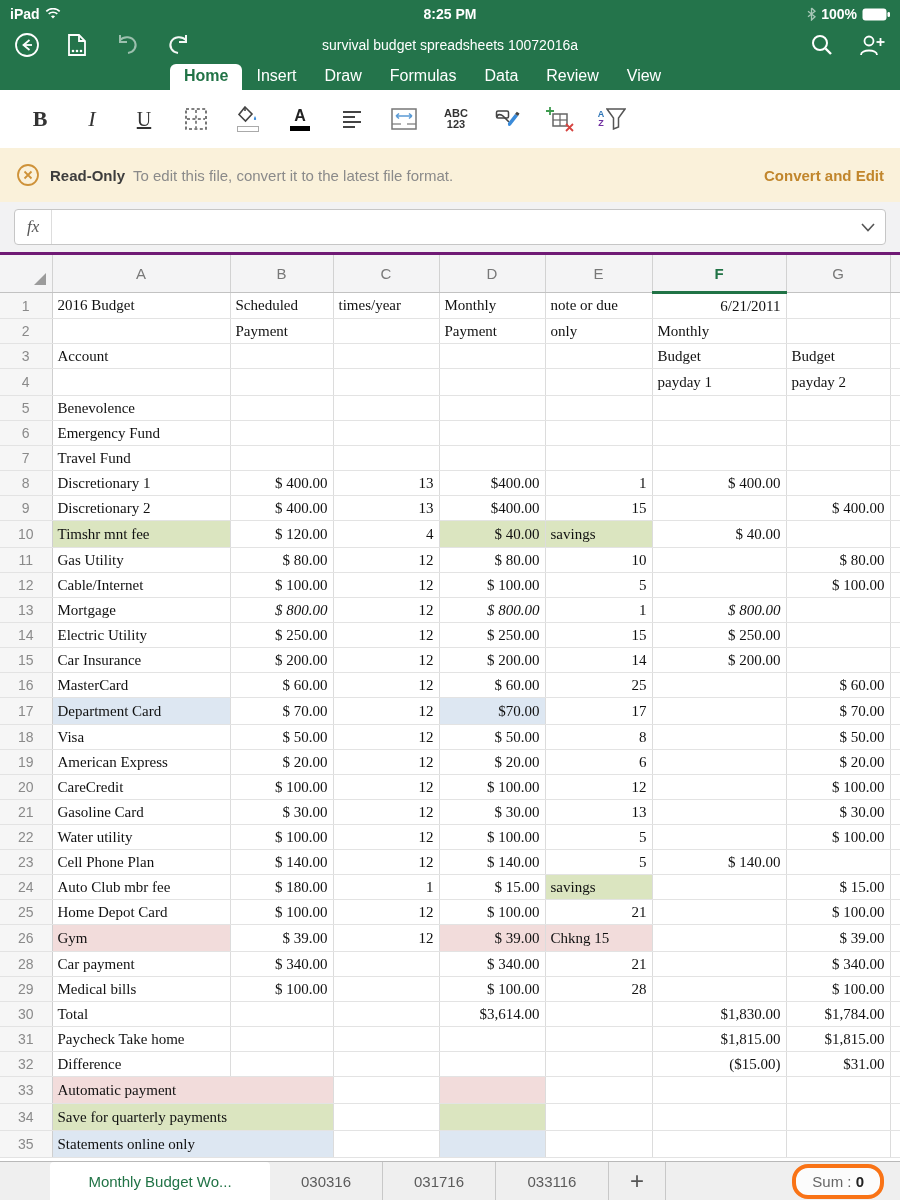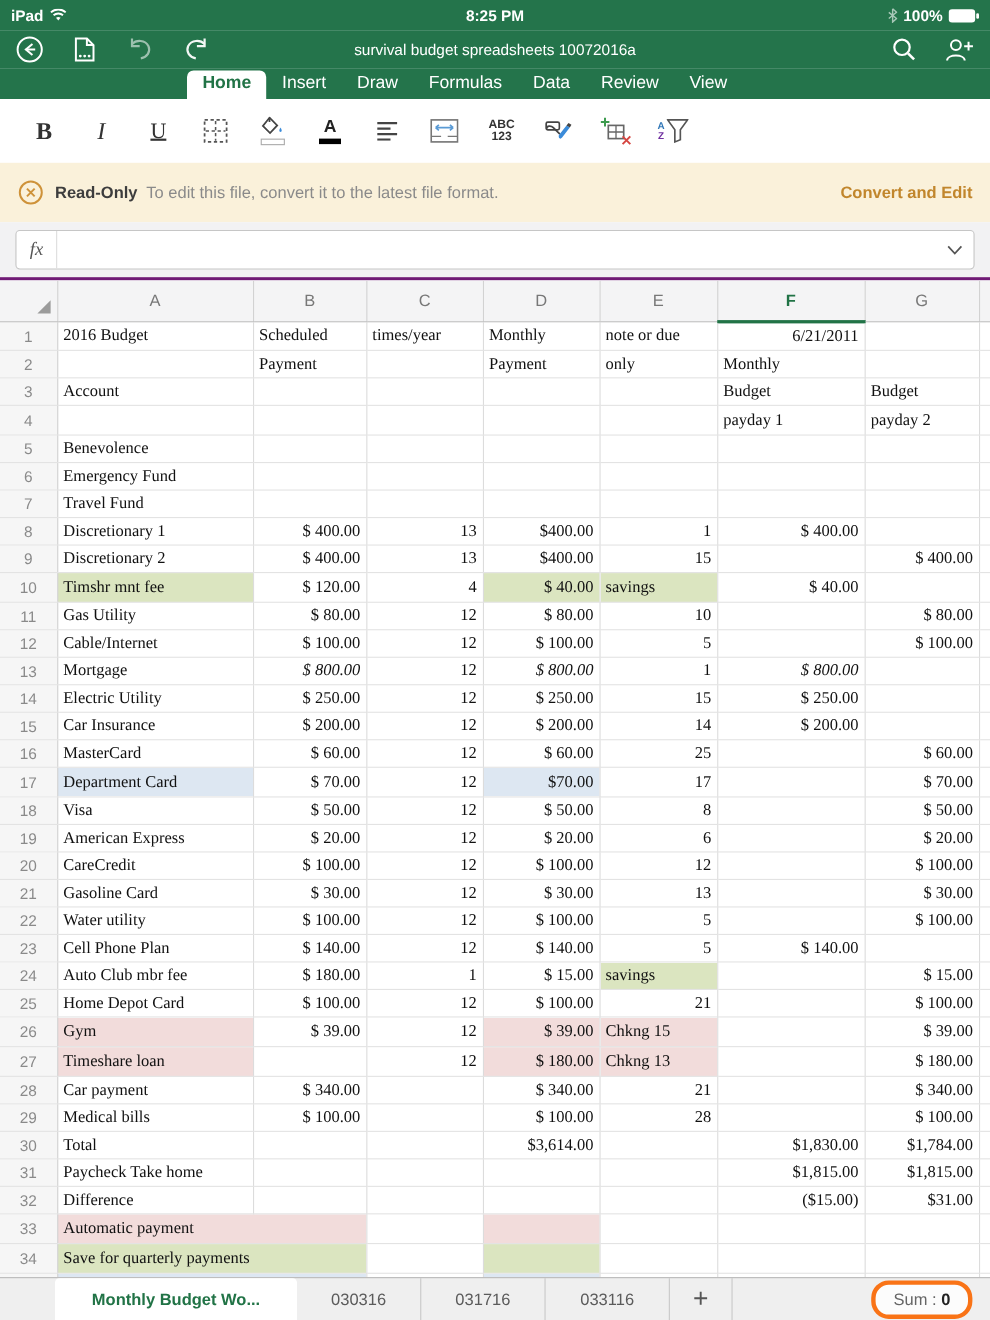--- a/index.html
+++ b/index.html
@@ -75,21 +75,21 @@
   td.bg-g{background:#DBE5C0;} td.bg-p{background:#F2DCDB;} td.bg-b{background:#DDE7F2;}
   .corner{position:relative;width:52px;height:36px;}
   .corner .tri{position:absolute;right:6px;bottom:7px;width:0;height:0;
     border-left:12px solid transparent;border-bottom:12px solid #9b9b9b;}
 
   
   .tabbar{height:38px;background:#EFEFEF;border-top:1px solid #B9B9B9;display:flex;align-items:stretch;}
   .tabbar .spacer-l{width:50px;}
   .sheet-tab{display:flex;align-items:center;justify-content:center;font-size:15px;color:#5b5b5b;
     padding:0 10px;cursor:pointer;border-right:1px solid #C8C8C8;min-width:92px;}
-  .sheet-tab.active{background:#fff;color:#217346;font-weight:bold;border-right:none;border-radius:4px 4px 0 0;min-width:200px;}
+  .sheet-tab.active{background:#fff;color:#217346;font-weight:normal;border-right:none;border-radius:4px 4px 0 0;min-width:200px;}
   .addsheet{width:56px;display:flex;align-items:center;justify-content:center;font-size:24px;color:#555;
     cursor:pointer;border-right:1px solid #C8C8C8;font-weight:300;}
   .sumpill{margin-left:auto;align-self:center;margin-right:16px;background:#FCFCFC;border:4px solid #f97316;
     border-radius:16px;padding:5px 16px;font-size:15px;color:#666;cursor:pointer;}
   .sumpill b{color:#222;}
 
   svg{display:block;}
 </style>
 </head>
 <body>
@@ -597,31 +597,20 @@
             <td class="rn">26</td>
             <td class="al sans bg-p">Gym</td>
             <td class="ar">$ 39.00</td>
             <td class="ar">12</td>
             <td class="ar sans bg-p">$ 39.00</td>
             <td class="al sans bg-p">Chkng 15</td>
             <td></td>
             <td class="ar">$ 39.00</td>
             <td></td>
           </tr>
-          <tr class="tall">
-            <td class="rn">27</td>
-            <td class="al sans bg-p">Timeshare loan</td>
-            <td></td>
-            <td class="ar">12</td>
-            <td class="ar sans bg-p">$ 180.00</td>
-            <td class="al sans bg-p">Chkng 13</td>
-            <td></td>
-            <td class="ar">$ 180.00</td>
-            <td></td>
-          </tr>
           <tr>
             <td class="rn">28</td>
             <td class="al">Car payment</td>
             <td class="ar">$ 340.00</td>
             <td></td>
             <td class="ar">$ 340.00</td>
             <td class="ar">21</td>
             <td></td>
             <td class="ar">$ 340.00</td>
             <td></td>

